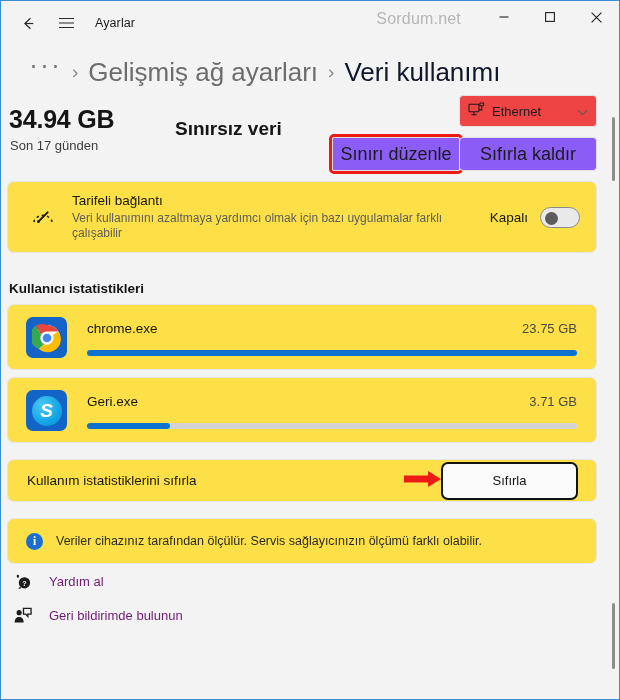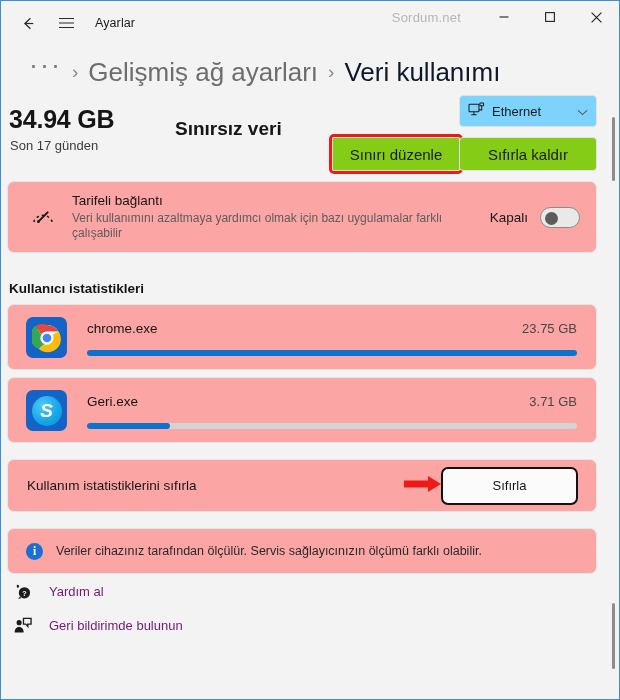--- a/index.html
+++ b/index.html
@@ -43,21 +43,21 @@
   .app-title {
     margin-left: 12px;
     font-size: 12.5px;
     color: #1b1b1b;
     letter-spacing: .1px;
   }
   .watermark {
     position: absolute;
     right: 158px;
     top: 9px;
-    font-size: 13px;
+    font-size: 16px;
     color: #b6b6b6;
     letter-spacing: .2px;
   }
   .wincontrols {
     position: absolute;
     right: 0;
     top: 0;
     display: flex;
     height: 32px;
   }
@@ -137,38 +137,38 @@
     font-weight: 600;
     color: #151515;
   }
 
   .adapter-select {
     position: absolute;
     right: 0;
     top: 2px;
     width: 138px;
     height: 32px;
-    background: #7dd3fc;
+    background: #ef4444;
     border: 1px solid #e2e2e2;
     border-radius: 4px;
     display: flex;
     align-items: center;
     padding: 0 8px;
     gap: 7px;
     font-size: 13px;
     color: #1b1b1b;
   }
   .adapter-select .chev { margin-left: auto; color: #5c5c5c; }
 
   .btn {
     height: 34px;
-    background: #84cc16;
+    background: #8b5cf6;
     border: 1px solid #e0e0e0;
     border-radius: 4px;
-    font-size: 15px;
+    font-size: 18px;
     color: #1b1b1b;
     font-family: inherit;
     display: flex;
     align-items: center;
     justify-content: center;
     cursor: default;
   }
   .edit-limit-wrap {
     position: absolute;
     left: 322px;
@@ -185,21 +185,21 @@
   .edit-limit-wrap .btn { width: 100%; height: 100%; border-radius: 2px; }
   .remove-limit {
     position: absolute;
     right: 0;
     top: 44px;
     width: 138px;
   }
 
   
   .card {
-    background: #fca5a5;
+    background: #fde047;
     border: 1px solid #e5e5e5;
     border-radius: 7px;
   }
 
   .metered-card {
     margin-top: 6px;
     height: 72px;
     display: flex;
     align-items: center;
     padding: 0 16px 0 18px;
@@ -293,21 +293,21 @@
   
   .skype-glyph {
     width: 30px; height: 30px; border-radius: 50%;
     background: radial-gradient(circle at 35% 32%, #4ec9f5 0%, #16a8e8 55%, #0a8ed0 100%);
     display: flex; align-items: center; justify-content: center;
     color: #ffffff; font-size: 19px; font-weight: 700; font-style: italic;
     font-family: "Liberation Sans", sans-serif;
   }
 
   .reset-card {
-    height: 53px;
+    height: 43px;
     margin-top: 16px;
     display: flex;
     align-items: center;
     padding: 0 18px 0 19px;
     position: relative;
   }
   .reset-label { font-size: 13.5px; color: #161616; }
   .red-arrow {
     position: absolute;
     right: 152px;

